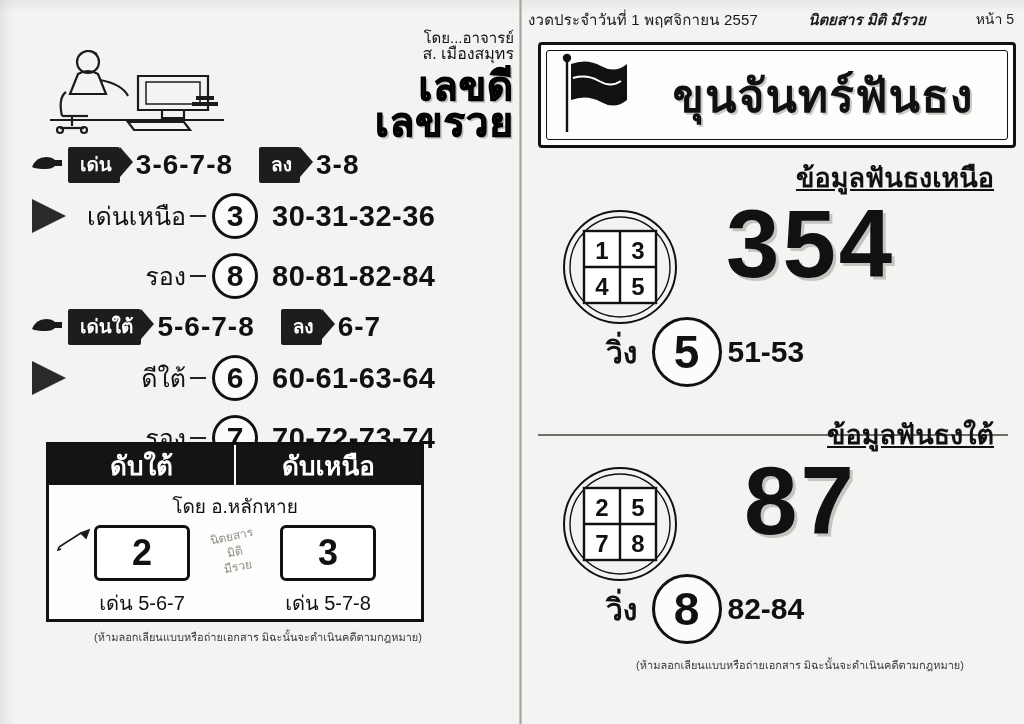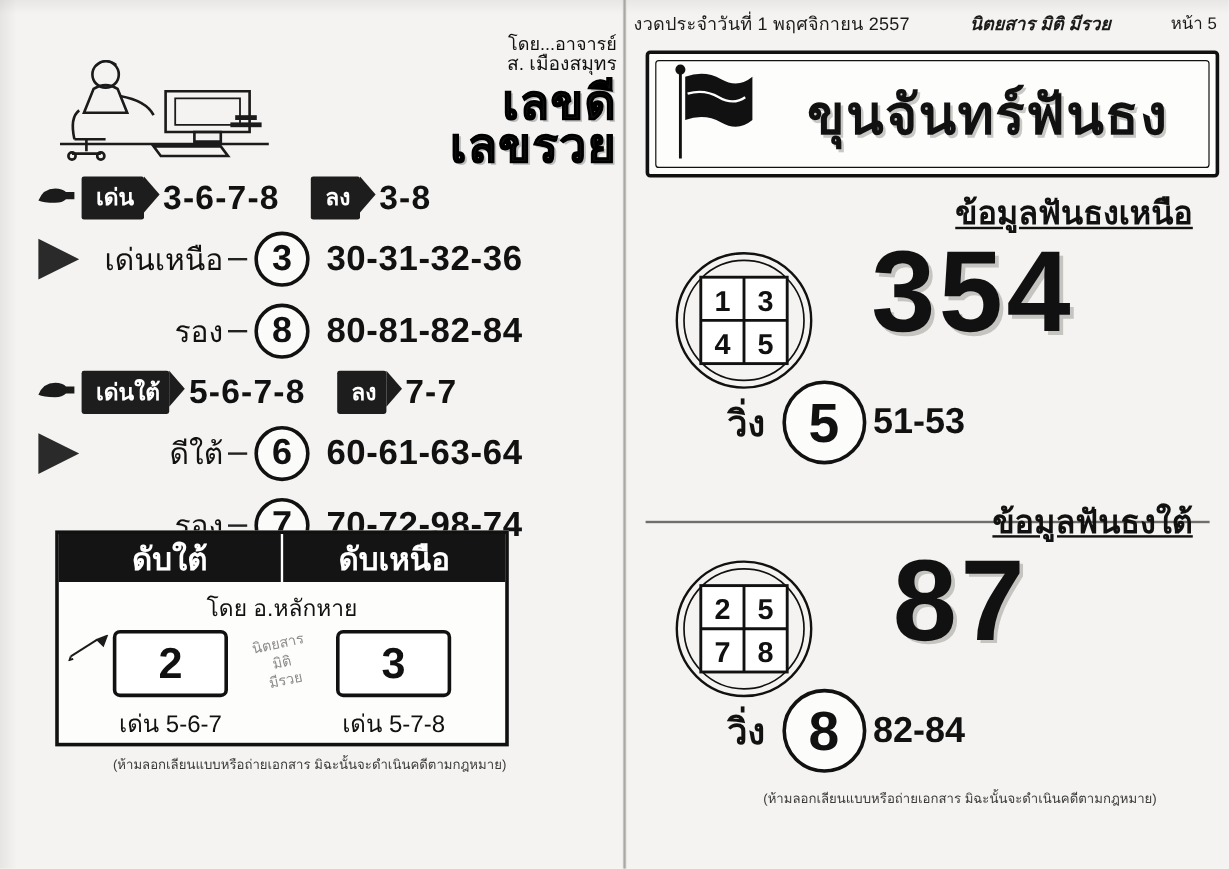--- a/index.html
+++ b/index.html
@@ -288,37 +288,37 @@
     <div class="pick-row">
       <span class="hand-icon">
         <svg viewBox="0 0 34 24" width="34" height="24">
           <path d="M2 14 q4 -10 14 -10 q6 0 9 3 l7 0 l0 6 l-7 0 q-3 3 -9 3 q-10 0 -14 -2 z" fill="#1b1b1b"></path>
         </svg>
       </span>
       <span class="tag arrow">เด่นใต้</span>
       <span class="nums">5-6-7-8</span>
       <span class="sep-gap"></span>
       <span class="tag arrow">ลง</span>
-      <span class="nums">7-7</span>
+      <span class="nums">6-7</span>
     </div>
 
     <div class="circle-row">
       <span class="tri"></span>
       <span class="rowlabel">ดีใต้</span>
       <span class="dash"></span>
       <span class="circ">6</span>
       <span class="series">60-61-63-64</span>
     </div>
 
     <div class="circle-row">
       <span class="tri" style="visibility:hidden"></span>
       <span class="rowlabel">รอง</span>
       <span class="dash"></span>
       <span class="circ">7</span>
-      <span class="series">70-72-98-74</span>
+      <span class="series">70-72-73-74</span>
     </div>
 
     <div class="dub-table">
       <div class="dub-head">
         <div>ดับใต้</div>
         <div>ดับเหนือ</div>
       </div>
       <div class="dub-by">โดย อ.หลักหาย</div>
       <div class="dub-boxes">
         <div class="dub-cell">

